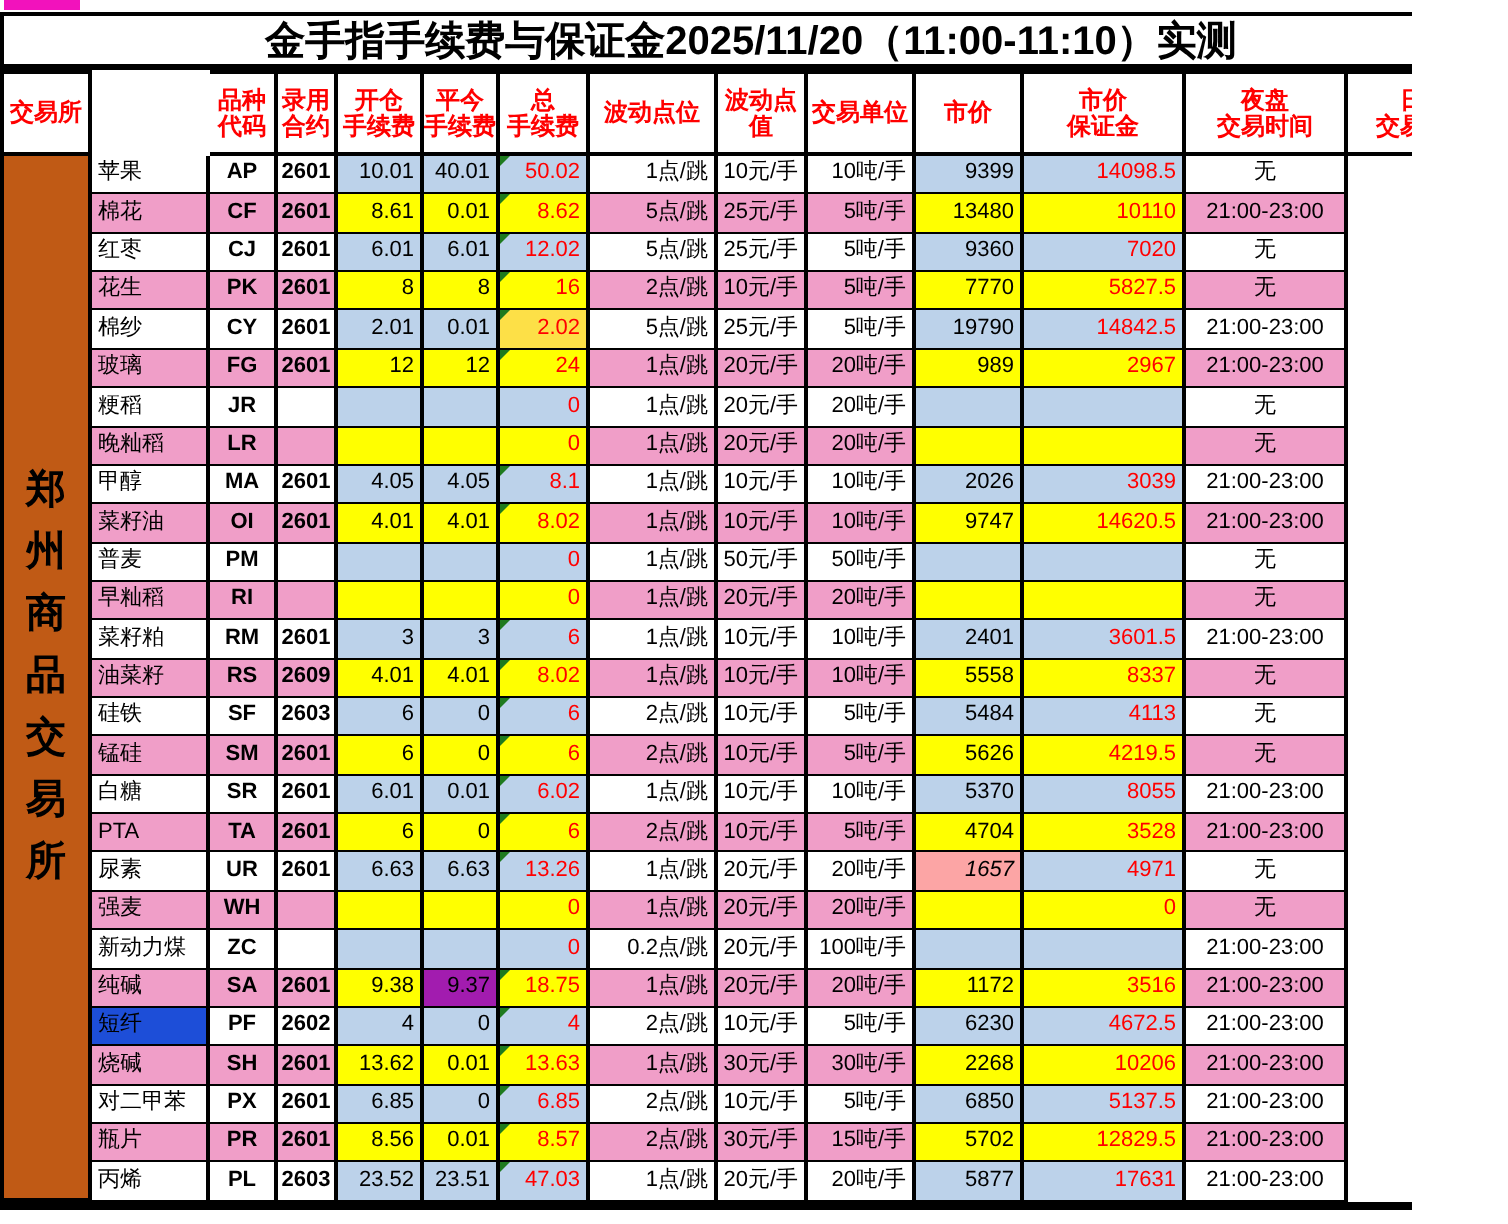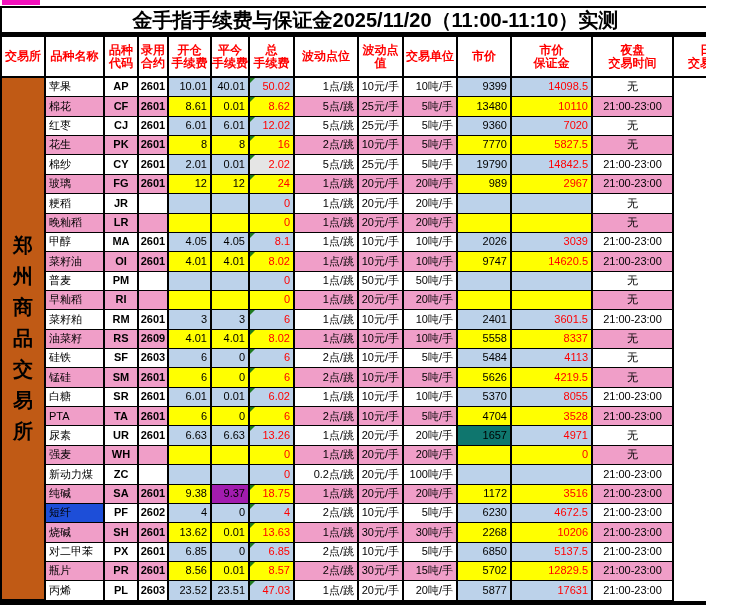--- a/index.html
+++ b/index.html
@@ -33,21 +33,20 @@
 
 <div id="stage">
   <div id="sliver">
     <div class="mag" style="background: rgb(242, 18, 188);"></div>
   </div>
   <div id="titlebar">
     <span>金手指手续费与保证金2025/11/20（11:00-11:10）实测</span>
   </div>
   <div id="grid">
       <div class="c head" style="grid-area: 1 / 1; background: rgb(255, 255, 255); color: rgb(255, 0, 0);">交易所</div>
-      <div class="c head" style="grid-area: 1 / 2; background: rgb(255, 255, 255); color: rgb(255, 0, 0);">品种名称</div>
       <div class="c head" style="grid-area: 1 / 3; background: rgb(255, 255, 255); color: rgb(255, 0, 0);">品种
 代码</div>
       <div class="c head" style="grid-area: 1 / 4; background: rgb(255, 255, 255); color: rgb(255, 0, 0);">录用
 合约</div>
       <div class="c head" style="grid-area: 1 / 5; background: rgb(255, 255, 255); color: rgb(255, 0, 0);">开仓
 手续费</div>
       <div class="c head" style="grid-area: 1 / 6; background: rgb(255, 255, 255); color: rgb(255, 0, 0);">平今
 手续费</div>
       <div class="c head" style="grid-area: 1 / 7; background: rgb(255, 255, 255); color: rgb(255, 0, 0);">总
 手续费</div>
@@ -116,21 +115,21 @@
       <div class="c num" style="grid-area: 5 / 9; background: rgb(240, 158, 200);">10元/手</div>
       <div class="c num" style="grid-area: 5 / 10; background: rgb(240, 158, 200);">5吨/手</div>
       <div class="c num" style="grid-area: 5 / 11; background: rgb(255, 255, 0);">7770</div>
       <div class="c num" style="grid-area: 5 / 12; background: rgb(255, 255, 0); color: rgb(255, 0, 0);">5827.5</div>
       <div class="c ctr" style="grid-area: 5 / 13; background: rgb(240, 158, 200);">无</div>
       <div class="c left" style="grid-area: 6 / 2; background: rgb(255, 255, 255);">棉纱</div>
       <div class="c ctr bold" style="grid-area: 6 / 3; background: rgb(255, 255, 255);">CY</div>
       <div class="c ctr bold" style="grid-area: 6 / 4; background: rgb(255, 255, 255);">2601</div>
       <div class="c num" style="grid-area: 6 / 5; background: rgb(188, 210, 234); padding-left: 32px;">2.01</div>
       <div class="c num" style="grid-area: 6 / 6; background: rgb(188, 210, 234);">0.01</div>
-      <div class="c num" style="grid-area: 6 / 7; background: #e5e5e5; color: rgb(255, 0, 0); text-align: right;">2.02<span class="gc" style="border-top-color: rgb(30, 122, 30);"></span></div>
+      <div class="c num" style="grid-area: 6 / 7; background: #fde047; color: rgb(255, 0, 0); text-align: right;">2.02<span class="gc" style="border-top-color: rgb(30, 122, 30);"></span></div>
       <div class="c num" style="grid-area: 6 / 8; background: rgb(255, 255, 255);">5点/跳</div>
       <div class="c num" style="grid-area: 6 / 9; background: rgb(255, 255, 255);">25元/手</div>
       <div class="c num" style="grid-area: 6 / 10; background: rgb(255, 255, 255);">5吨/手</div>
       <div class="c num" style="grid-area: 6 / 11; background: rgb(188, 210, 234);">19790</div>
       <div class="c num" style="grid-area: 6 / 12; background: rgb(188, 210, 234); color: rgb(255, 0, 0);">14842.5</div>
       <div class="c ctr" style="grid-area: 6 / 13; background: rgb(255, 255, 255);">21:00-23:00</div>
       <div class="c left" style="grid-area: 7 / 2; background: rgb(240, 158, 200);">玻璃</div>
       <div class="c ctr bold" style="grid-area: 7 / 3; background: rgb(240, 158, 200);">FG</div>
       <div class="c ctr bold" style="grid-area: 7 / 4; background: rgb(240, 158, 200);">2601</div>
       <div class="c num" style="grid-area: 7 / 5; background: rgb(255, 255, 0);">12</div>
@@ -288,21 +287,21 @@
       <div class="c ctr" style="grid-area: 19 / 13; background: rgb(240, 158, 200);">21:00-23:00</div>
       <div class="c left" style="grid-area: 20 / 2; background: rgb(255, 255, 255);">尿素</div>
       <div class="c ctr bold" style="grid-area: 20 / 3; background: rgb(255, 255, 255);">UR</div>
       <div class="c ctr bold" style="grid-area: 20 / 4; background: rgb(255, 255, 255);">2601</div>
       <div class="c num" style="grid-area: 20 / 5; background: rgb(188, 210, 234);">6.63</div>
       <div class="c num" style="grid-area: 20 / 6; background: rgb(188, 210, 234);">6.63</div>
       <div class="c num" style="grid-area: 20 / 7; background: rgb(188, 210, 234); color: rgb(255, 0, 0);">13.26<span class="gc" style="border-top-color: rgb(30, 122, 30);"></span></div>
       <div class="c num" style="grid-area: 20 / 8; background: rgb(255, 255, 255);">1点/跳</div>
       <div class="c num" style="grid-area: 20 / 9; background: rgb(255, 255, 255);">20元/手</div>
       <div class="c num" style="grid-area: 20 / 10; background: rgb(255, 255, 255);">20吨/手</div>
-      <div class="c num" style="grid-area: 20 / 11; background: #0f766e;">1657</div>
+      <div class="c num" style="grid-area: 20 / 11; background: #fca5a5; font-style: italic;">1657</div>
       <div class="c num" style="grid-area: 20 / 12; background: rgb(188, 210, 234); color: rgb(255, 0, 0);">4971</div>
       <div class="c ctr" style="grid-area: 20 / 13; background: rgb(255, 255, 255);">无</div>
       <div class="c left" style="grid-area: 21 / 2; background: rgb(240, 158, 200);">强麦</div>
       <div class="c ctr bold" style="grid-area: 21 / 3; background: rgb(240, 158, 200);">WH</div>
       <div class="c ctr bold" style="grid-area: 21 / 4; background: rgb(240, 158, 200);"></div>
       <div class="c num" style="grid-area: 21 / 5; background: rgb(255, 255, 0);"></div>
       <div class="c num" style="grid-area: 21 / 6; background: rgb(255, 255, 0);"></div>
       <div class="c num" style="grid-area: 21 / 7; background: rgb(255, 255, 0); color: rgb(255, 0, 0);">0</div>
       <div class="c num" style="grid-area: 21 / 8; background: rgb(240, 158, 200);">1点/跳</div>
       <div class="c num" style="grid-area: 21 / 9; background: rgb(240, 158, 200);">20元/手</div>

